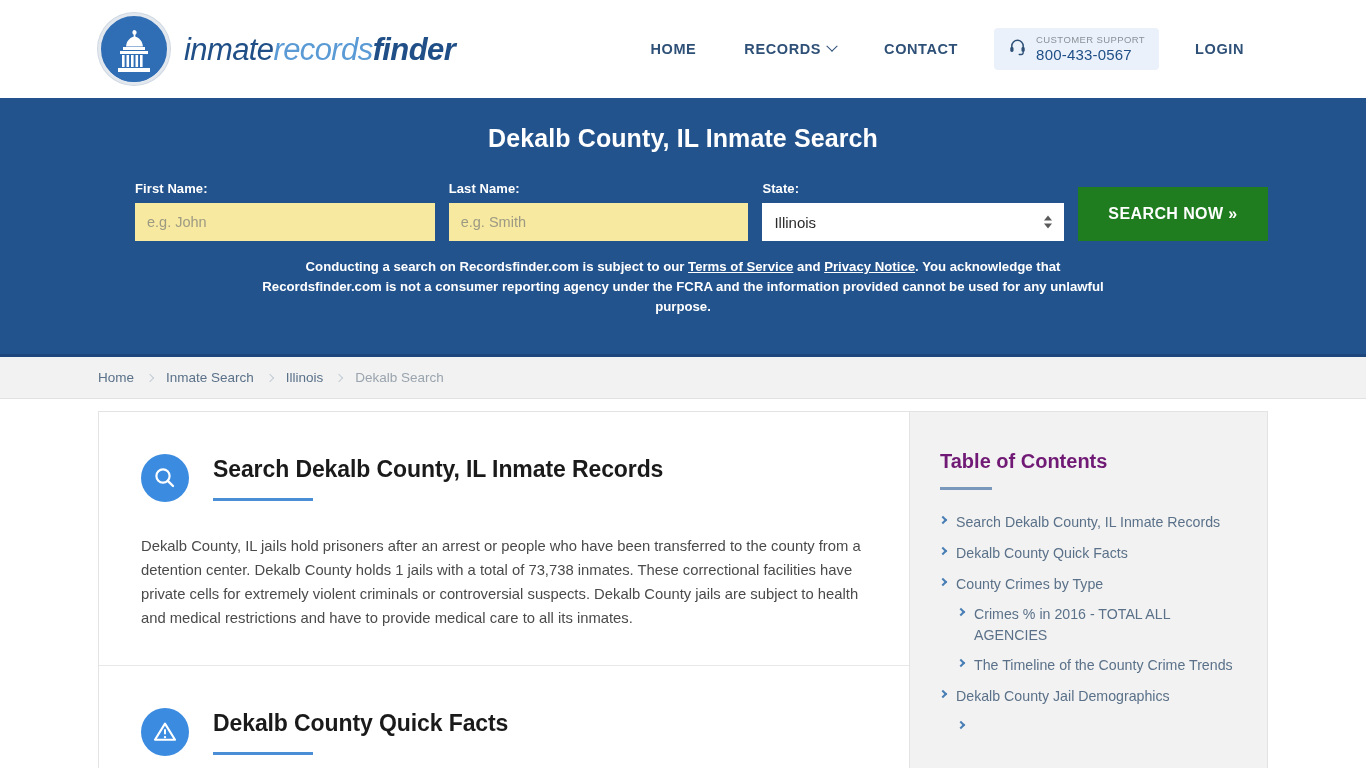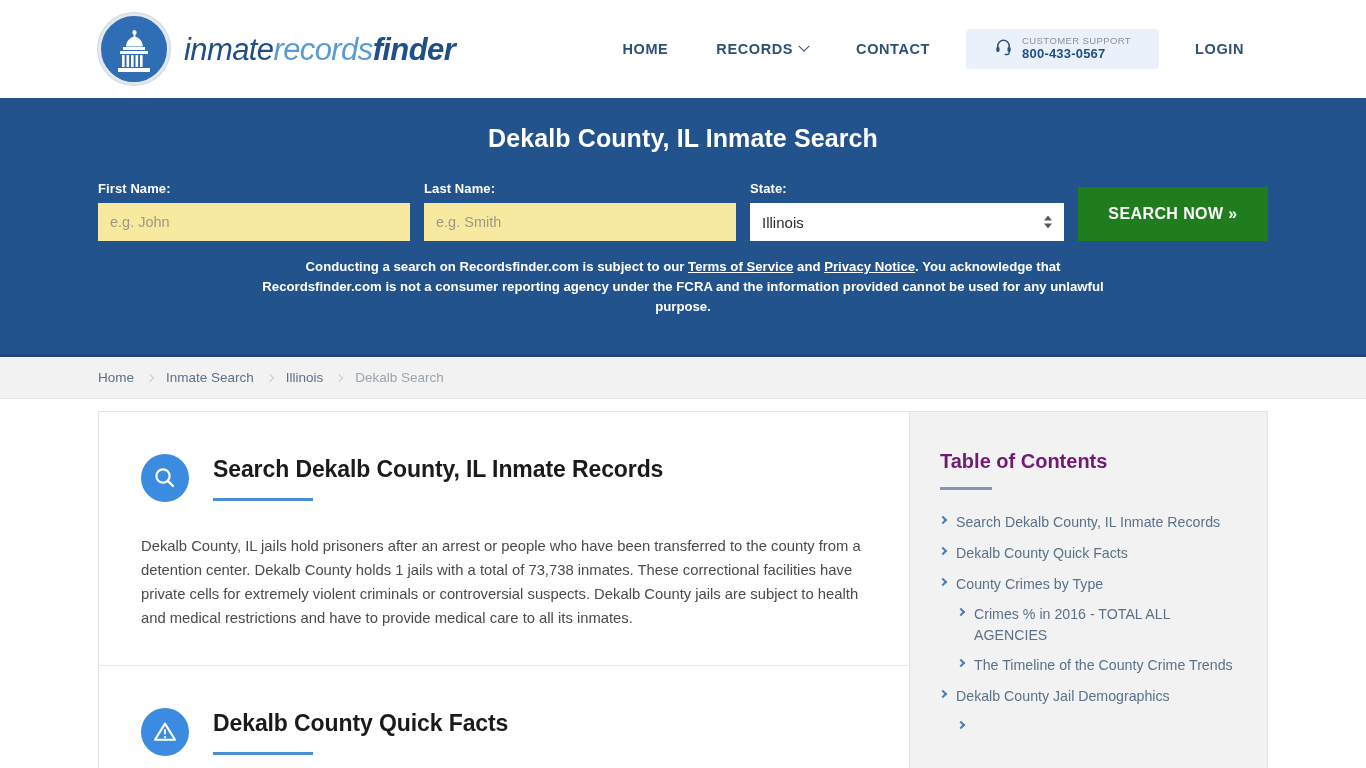--- a/index.html
+++ b/index.html
@@ -47,44 +47,44 @@
     cursor:pointer; text-decoration:none;
   }
   .chev-down {
     display:inline-block; width:8px; height:8px;
     border-right:1.6px solid #2e5077; border-bottom:1.6px solid #2e5077;
     transform:rotate(45deg) translate(-2px,-2px);
   }
   .support {
     background:#eaf1fa; border-radius:4px;
     display:flex; align-items:center; gap:9px;
-    padding:7px 28px; margin:0 12px; cursor:pointer;
+    padding:7px 14px; margin:0 12px; cursor:pointer;
   }
   .support-text { line-height:1.15; }
   .support-label {
     display:block; font-size:9.5px; color:#8b9099;
     letter-spacing:0.4px; font-weight:400;
   }
   .support-phone {
-    display:block; font-size:13px; color:#1f4f86; font-weight:bold;
+    display:block; font-size:15px; color:#1f4f86; font-weight:normal;
     letter-spacing:0.2px;
   }
 
   
   .hero {
     background:#23538d;
     padding:26px 98px 38px 98px;
     border-bottom:3px solid #1d477c;
   }
   .hero-title {
     color:#ffffff; font-size:25px; font-weight:bold;
     text-align:center; margin:0 0 28px 0; letter-spacing:0.1px;
   }
   .search-row {
-    display:flex; align-items:flex-end; gap:14px;
+    display:flex; align-items:flex-end; gap:14px;margin-left:37px;
   }
   .field { display:flex; flex-direction:column; }
   .f-first { width:318px; }
   .f-last  { width:318px; }
   .f-state { width:320px; }
   .field label {
     color:#ffffff; font-size:13px; font-weight:bold;
     margin-bottom:7px; letter-spacing:0.1px;
   }
   .txt-input {

